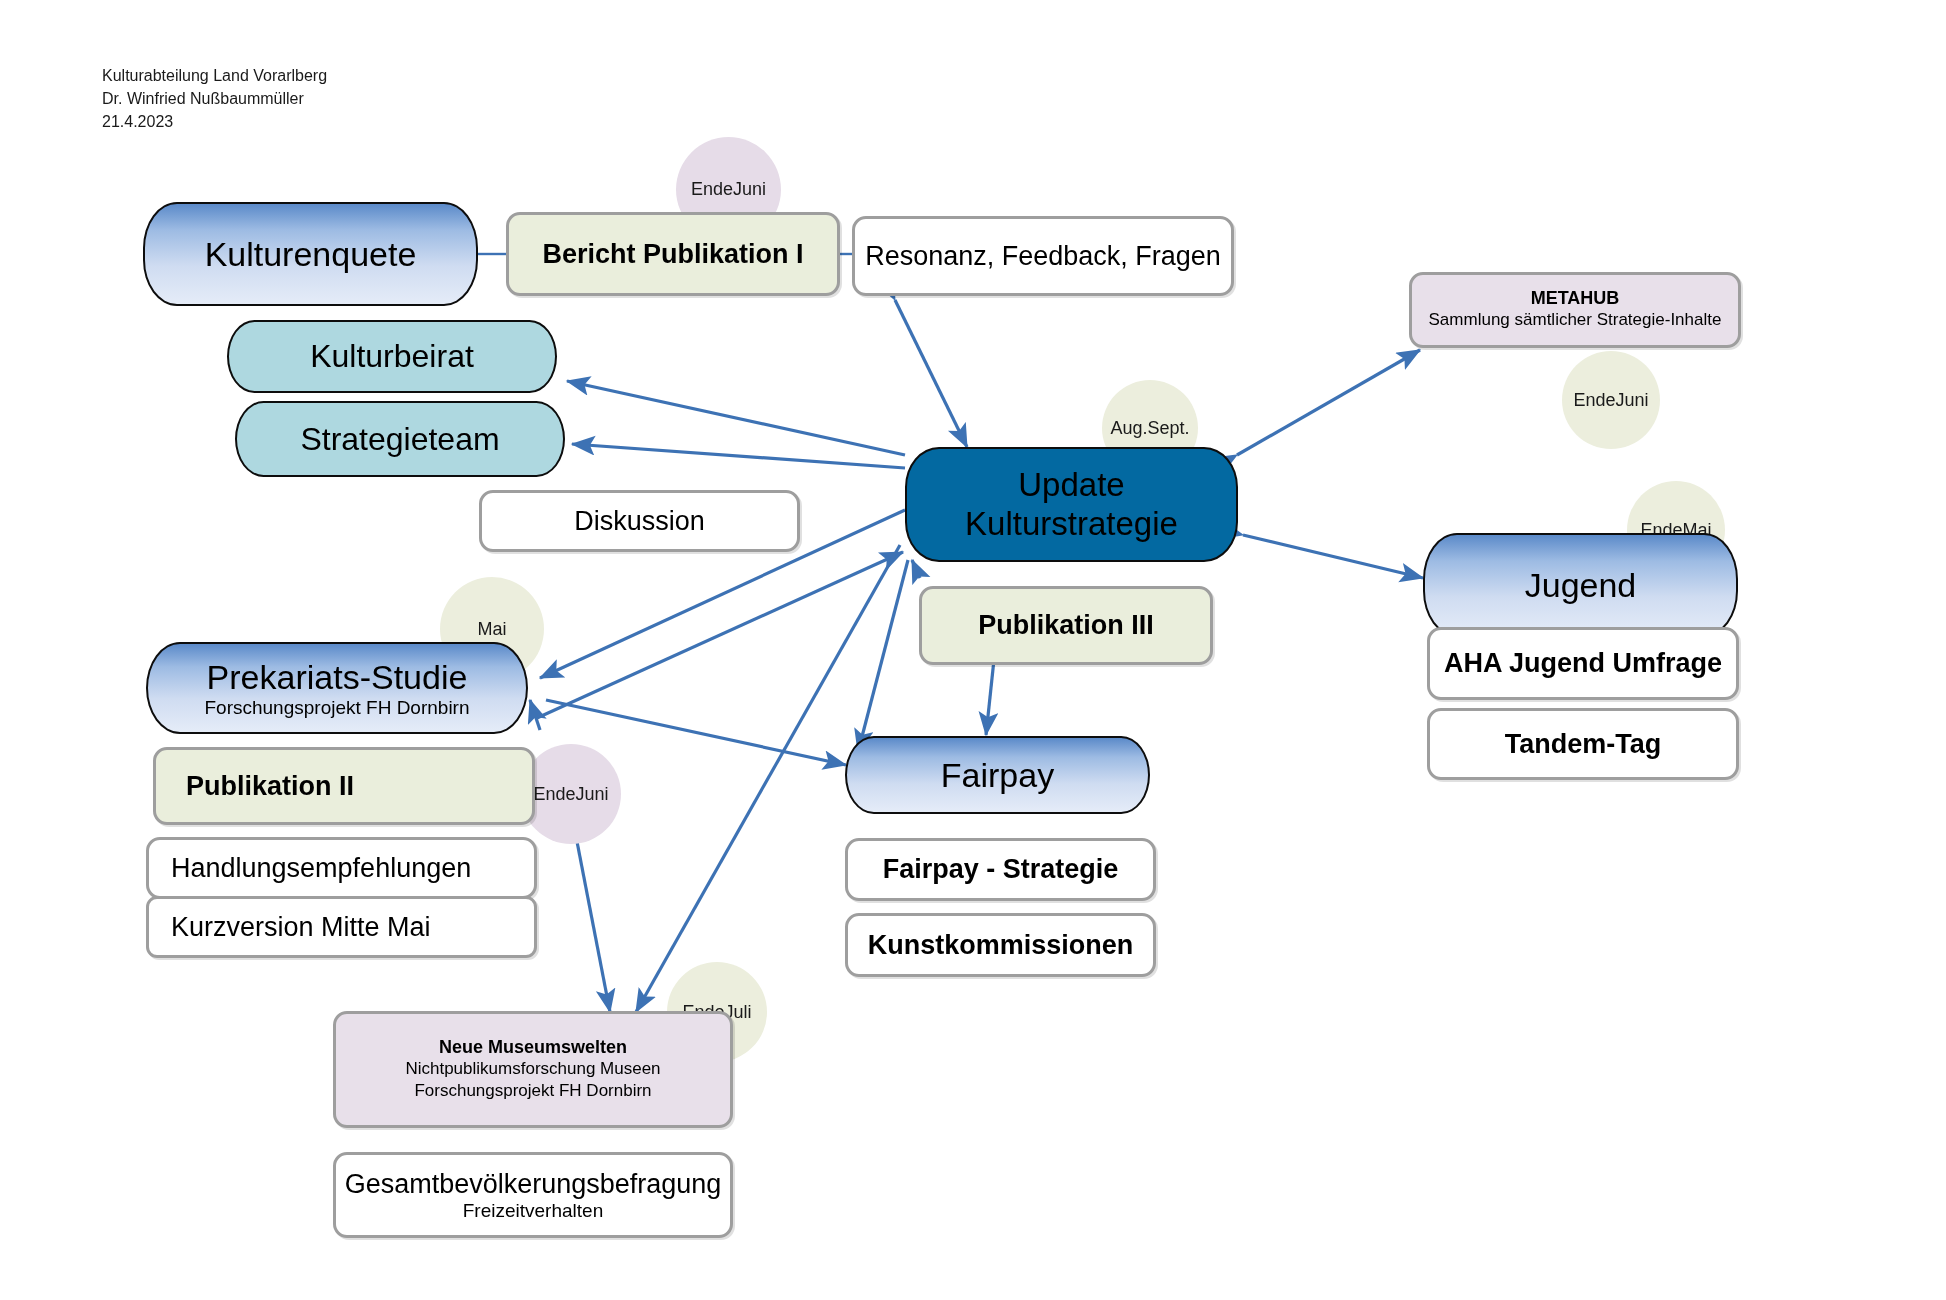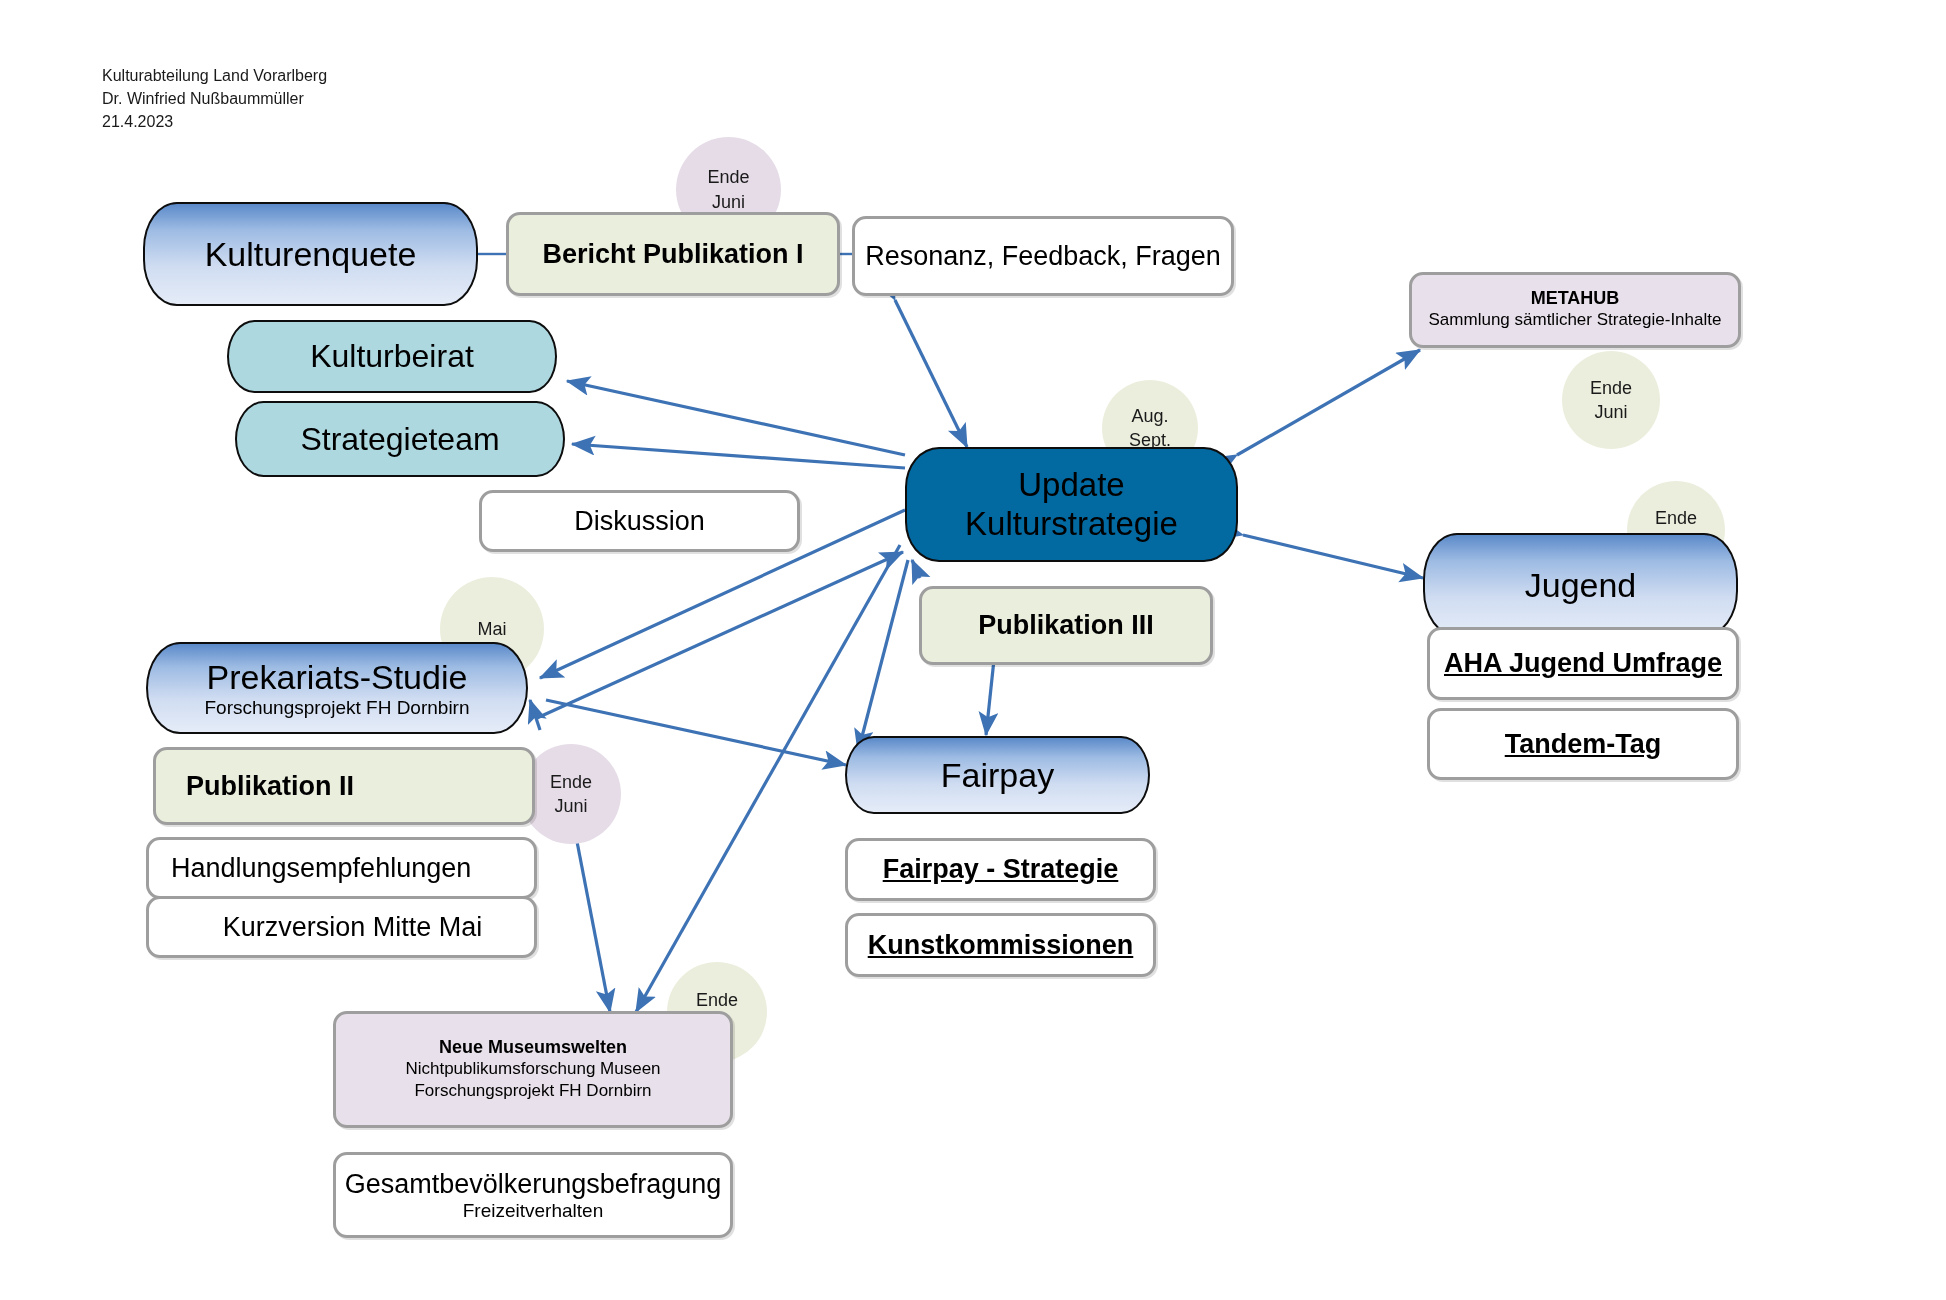--- a/index.html
+++ b/index.html
@@ -11,21 +11,21 @@
 
   .hdr{position:absolute;font-size:16px;line-height:1.45;color:#1a1a1a;white-space:pre;}
 
   .node{position:absolute;box-sizing:border-box;display:flex;flex-direction:column;
         align-items:center;justify-content:center;text-align:center;}
 
   
   .plain{background:#ffffff;border:3px solid #9e9e9e;border-radius:14px;
          box-shadow:2px 2px 0 rgba(0,0,0,.12);}
   .plain .t1{font-size:27px;}
-  .plain.bold .t1{font-weight:bold;text-decoration:underline;}
+  .plain.bold .t1{font-weight:bold;}
   .plain .t2{font-size:19px;}
 
   
   .green{background:#eaeedc;border:3px solid #9e9e9e;border-radius:14px;
          box-shadow:2px 2px 0 rgba(0,0,0,.12);}
   .green .t1{font-size:27px;font-weight:bold;}
 
   
   .lav{background:#e8e0ea;border:3px solid #9e9e9e;border-radius:14px;
        box-shadow:2px 2px 0 rgba(0,0,0,.12);}
@@ -40,21 +40,21 @@
 
   
   .bluesolid{background:#aed8e0;border:2px solid #0d0d0d;border-radius:30px/40px;}
   .bluesolid .t1{font-size:32px;}
 
   
   .orange{background:#0369a1;border:2px solid #0d0d0d;border-radius:34px/40px;}
   .orange .t1{font-size:33px;line-height:1.18;}
 
   
-  .ell{position:absolute;border-radius:50%;display:flex;flex-direction:column;
+  .ell{position:absolute;border-radius:50%;display:flex;
        align-items:center;justify-content:center;text-align:center;
        font-size:18px;line-height:1.35;color:#1a1a1a;}
   .ell.greenE{background:#eceedd;}
   .ell.lavE{background:#e6dce8;}
 
   .lyr-ell{z-index:5;}
   .lyr-node{z-index:10;}
 </style>
 </head>
 <body>
@@ -200,21 +200,21 @@
   </div>
 
   <div class="node green lyr-node" style="left:153px;top:747px;width:382px;height:78px;align-items:flex-start;padding-left:30px;">
     <span class="t1">Publikation II</span>
   </div>
 
   <div class="node plain lyr-node" style="left:146px;top:837px;width:391px;height:62px;align-items:flex-start;padding-left:22px;">
     <span class="t1">Handlungsempfehlungen</span>
   </div>
 
-  <div class="node plain lyr-node" style="left:146px;top:896px;width:391px;height:62px;align-items:center;padding-left:22px;">
+  <div class="node plain lyr-node" style="left:146px;top:896px;width:391px;height:62px;align-items:flex-start;padding-left:22px;border-radius:11px;">
     <span class="t1">Kurzversion Mitte Mai</span>
   </div>
 
   <div class="node bluegrad lyr-node" style="left:845px;top:736px;width:305px;height:78px;">
     <span class="t1">Fairpay</span>
   </div>
 
   <div class="node plain bold lyr-node" style="left:845px;top:838px;width:311px;height:63px;">
     <span class="t1">Fairpay - Strategie</span>
   </div>

